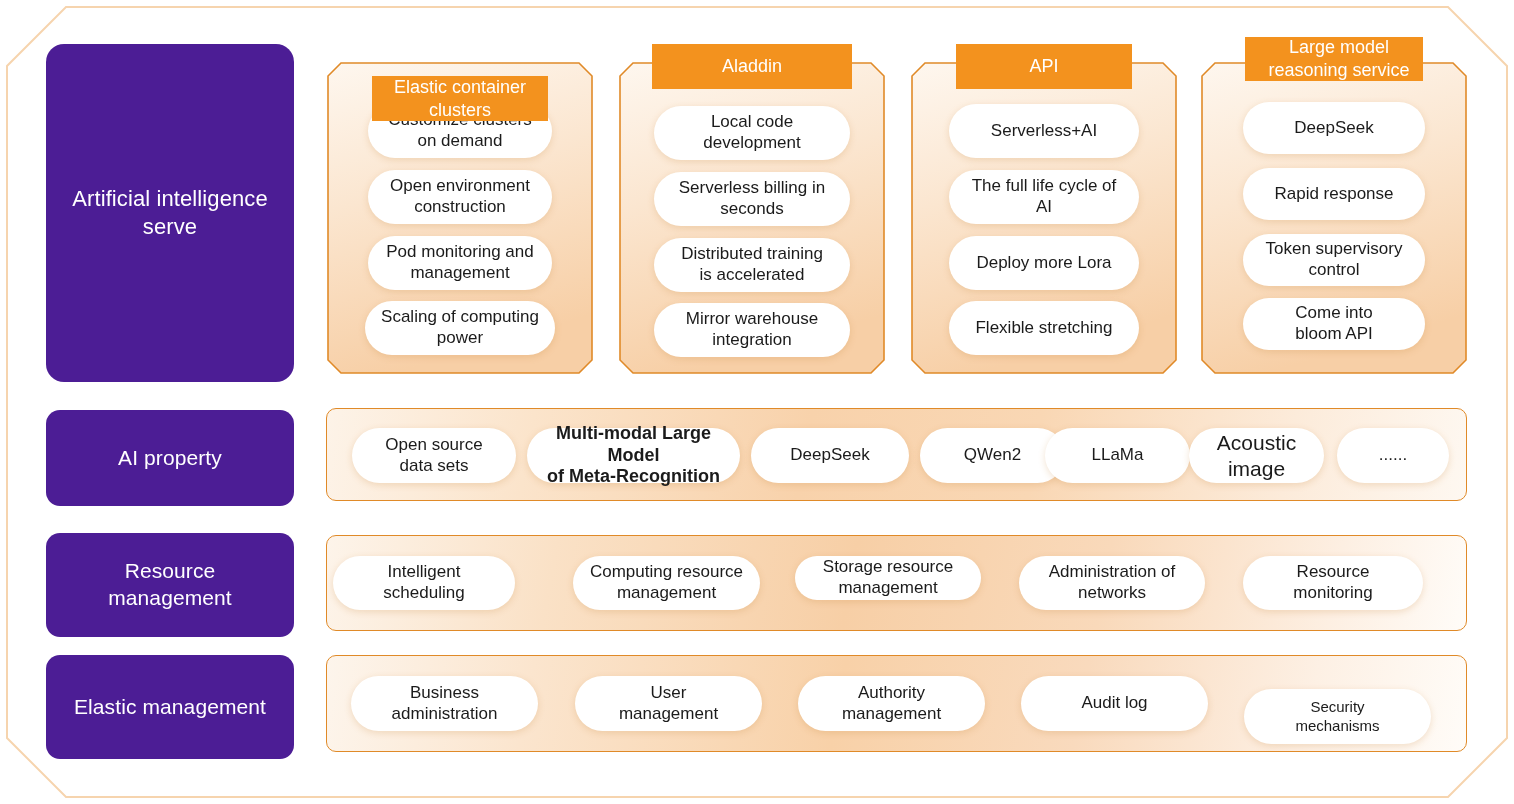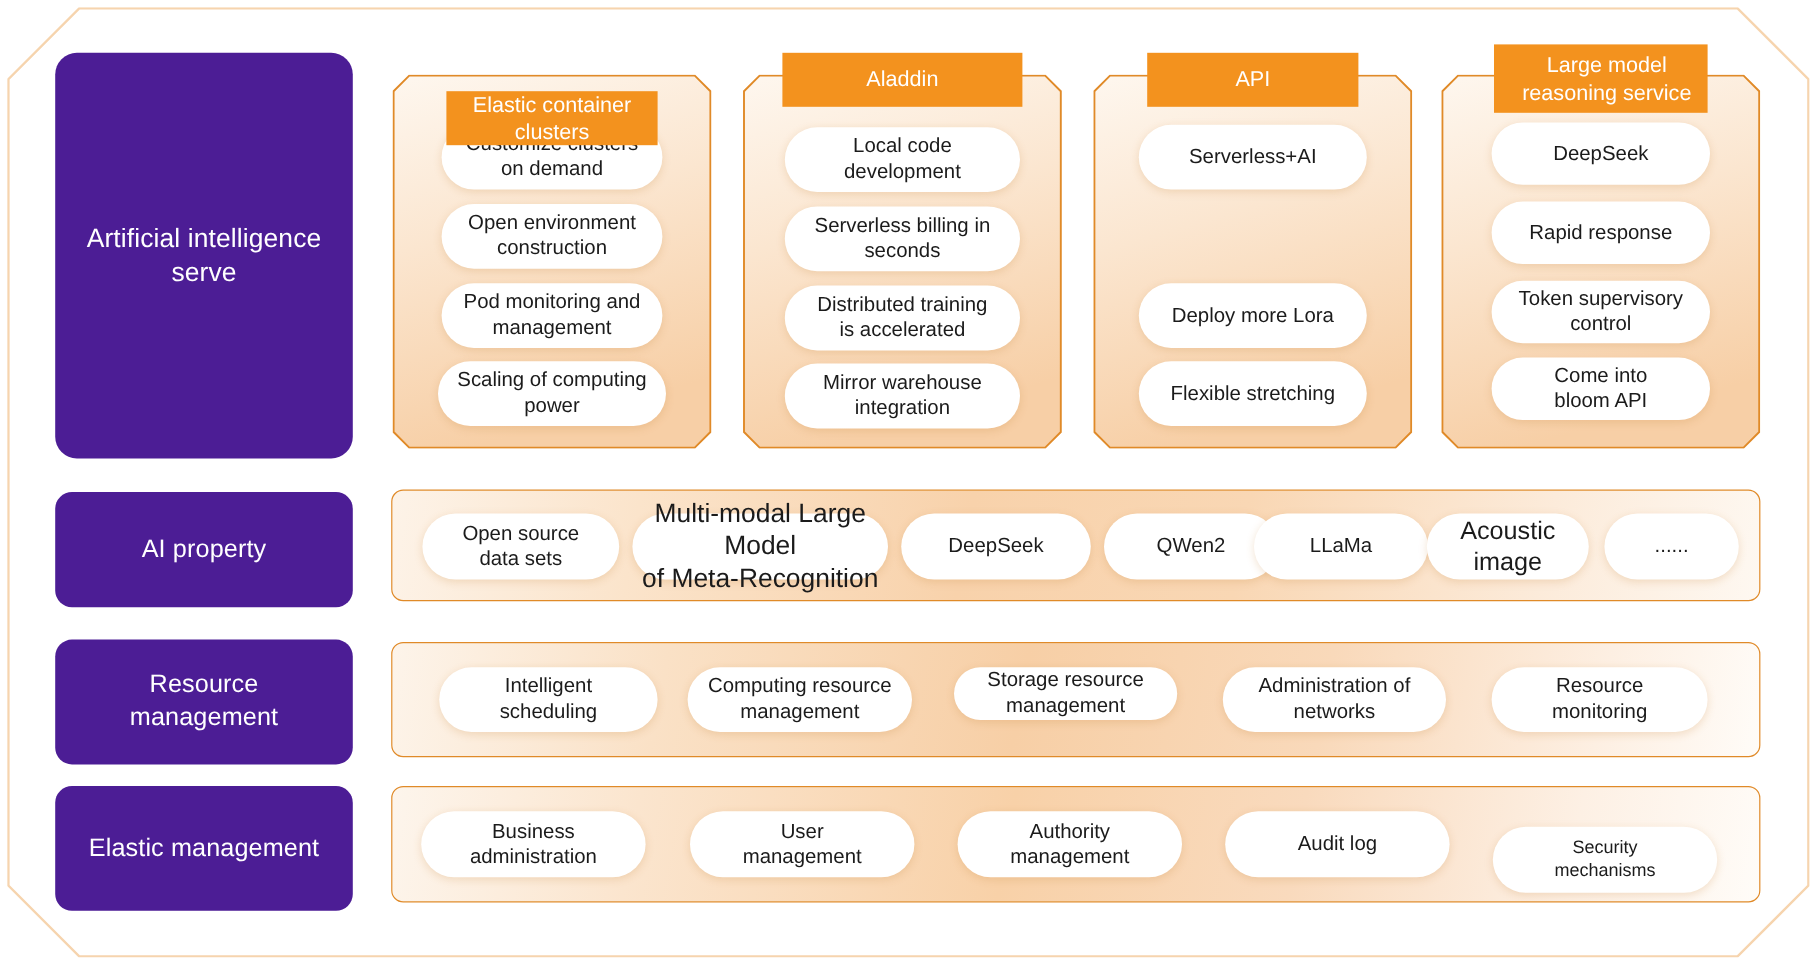--- a/index.html
+++ b/index.html
@@ -244,20 +244,26 @@
       <div>
         <div>API</div>
       </div>
     </div>
 
     <div class="pill" style="left:38px; top:42px; width:190px; height:54px;">
       <div>
         <div>Serverless+AI</div>
       </div>
     </div>
+    <div class="pill" style="left:38px; top:108px; width:190px; height:54px;">
+      <div>
+        <div>The full life cycle of</div>
+        <div>AI</div>
+      </div>
+    </div>
     <div class="pill" style="left:38px; top:174px; width:190px; height:54px;">
       <div>
         <div>Deploy more Lora</div>
       </div>
     </div>
     <div class="pill" style="left:38px; top:239px; width:190px; height:54px;">
       <div>
         <div>Flexible stretching</div>
       </div>
     </div>
@@ -269,21 +275,21 @@
         <defs>
           <linearGradient id="pg4" x1="0" y1="0" x2="0.25" y2="1">
             <stop offset="0%" stop-color="#FEF7EF"></stop>
             <stop offset="45%" stop-color="#FBE6D0"></stop>
             <stop offset="100%" stop-color="#F7CFA6"></stop>
           </linearGradient>
         </defs>
         <path d="M14 1 H252 L265 14 V298 L252 311 H14 L1 298 V14 Z" fill="url(#pg4)" stroke="#E08A28" stroke-width="1.6"></path>
       </svg>
     </div>
-    <div class="col-head" style="left:44px; top:-25px; width:178px; height:57px;padding-left:16px;">
+    <div class="col-head" style="left:44px; top:-25px; width:178px; height:44px;padding-left:16px;">
       <div>
         <div>Large model</div>
         <div>reasoning service</div>
       </div>
     </div>
 
     <div class="pill" style="left:42px; top:40px; width:182px; height:52px;">
       <div>
         <div>DeepSeek</div>
       </div>
@@ -313,21 +319,21 @@
     </div>
   </div>
 
   <div class="band bg-ai-prop" style="left:326px; top:408px; width:1141px; height:93px;">
     <div class="pill" style="left:25px; top:19px; width:164px; height:55px; font-size:17px;">
       <div>
         <div>Open source</div>
         <div>data sets</div>
       </div>
     </div>
-    <div class="pill" style="left:200px; top:19px; width:213px; height:55px; font-size:22px;">
+    <div class="pill" style="left:200px; top:19px; width:213px; height:55px; font-size:18px;font-weight:bold;">
       <div>
         <div>Multi-modal Large Model</div>
         <div>of Meta-Recognition</div>
       </div>
     </div>
     <div class="pill" style="left:424px; top:19px; width:158px; height:55px; font-size:17px;">
       <div>
         <div>DeepSeek</div>
       </div>
     </div>
@@ -355,21 +361,21 @@
   </div>
 
   <div class="row-label" style="left:46px; top:533px; width:248px; height:104px;">
     <div>
       <div>Resource</div>
       <div>management</div>
     </div>
   </div>
 
   <div class="band bg-res" style="left:326px; top:535px; width:1141px; height:96px;">
-    <div class="pill" style="left:39px; top:20px; width:182px; height:54px; font-size:17px;text-align:center;">
+    <div class="pill" style="left:6px; top:20px; width:182px; height:54px; font-size:17px;text-align:center;">
       <div>
         <div>Intelligent</div>
         <div>scheduling</div>
       </div>
     </div>
     <div class="pill" style="left:246px; top:20px; width:187px; height:54px; font-size:17px;">
       <div>
         <div>Computing resource</div>
         <div>management</div>
       </div>

